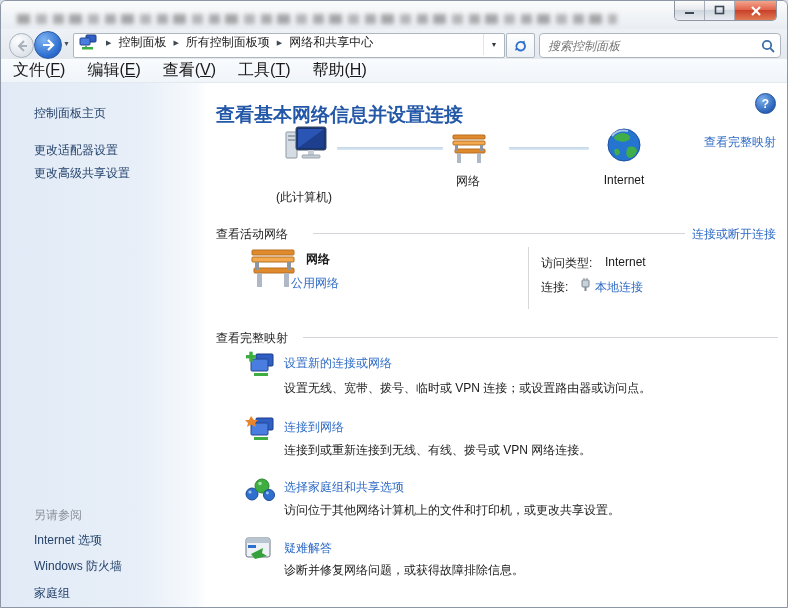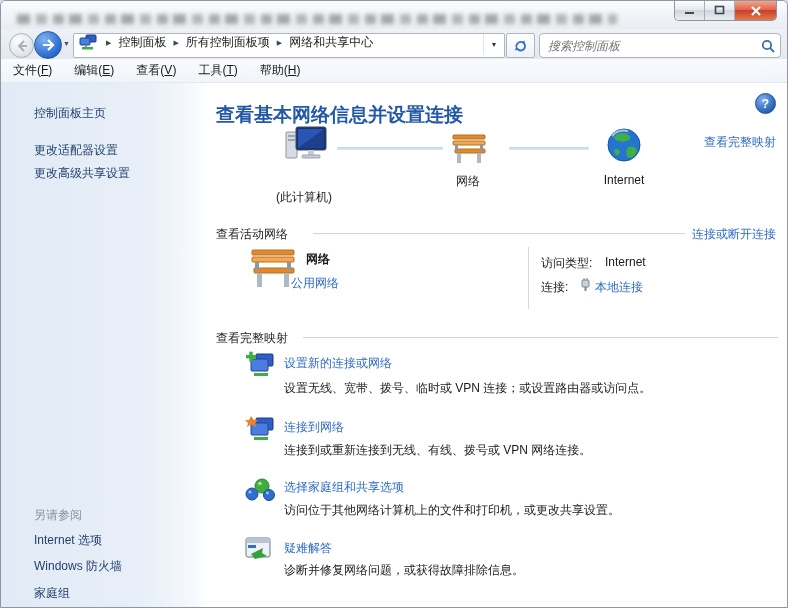--- a/index.html
+++ b/index.html
@@ -33,21 +33,21 @@
   .addrcaret{width:20px;height:21px;display:flex;align-items:center;justify-content:center;font-size:7px;color:#30363e;border-left:1px solid #e2e6eb;}
   .refreshbtn{position:absolute;left:505px;top:32px;width:27px;height:23px;background:linear-gradient(#fefefe,#eef2f6);border:1px solid #aeb6c0;border-radius:2px;display:flex;align-items:center;justify-content:center;}
   .searchbox{position:absolute;left:538px;top:32px;width:240px;height:23px;background:#fff;border:1px solid #aeb6c0;border-radius:4px;display:flex;align-items:center;}
   .searchbox input{flex:1;border:none;outline:none;font-size:12px;padding:0 4px 0 8px;font-family:inherit;background:transparent;color:#222;}
   .searchbox input::placeholder{color:#767676;font-style:italic;}
   .searchicon{width:24px;display:flex;align-items:center;justify-content:center;}
 
   
   .menubar{position:absolute;left:0;top:58px;width:100%;height:24px;background:linear-gradient(#f9fbfd,#f0f5fa);
            border-bottom:1px solid #e2e9f1;display:flex;align-items:center;padding-left:12px;box-sizing:border-box;}
-  .menuitem{font-size:12px;color:#1a1a1a;margin-right:22px;cursor:default;text-align:right;}
+  .menuitem{font-size:16px;color:#1a1a1a;margin-right:22px;cursor:default;text-align:right;}
   .menuitem u{text-decoration:underline;}
 
   
   .sidebar{position:absolute;left:0;top:82px;width:205px;height:524px;
            background:linear-gradient(to right,#e1eaf6 0,#e8eff8 140px,#f7fafd 196px,#ffffff 100%);}
   .sidelink{position:absolute;left:33px;font-size:12px;color:#24426b;cursor:pointer;white-space:nowrap;}
   .sidehead{position:absolute;left:33px;font-size:12px;color:#8d9299;white-space:nowrap;}
   .h1{position:absolute;left:215px;top:101px;font-size:19px;font-weight:600;color:#2357a7;}
   .maplabel{font-size:12px;color:#1a1a1a;text-align:center;}
   .mapline{position:absolute;height:3px;background:linear-gradient(#c3d5e8,#dce9f5);border-radius:1px;}

